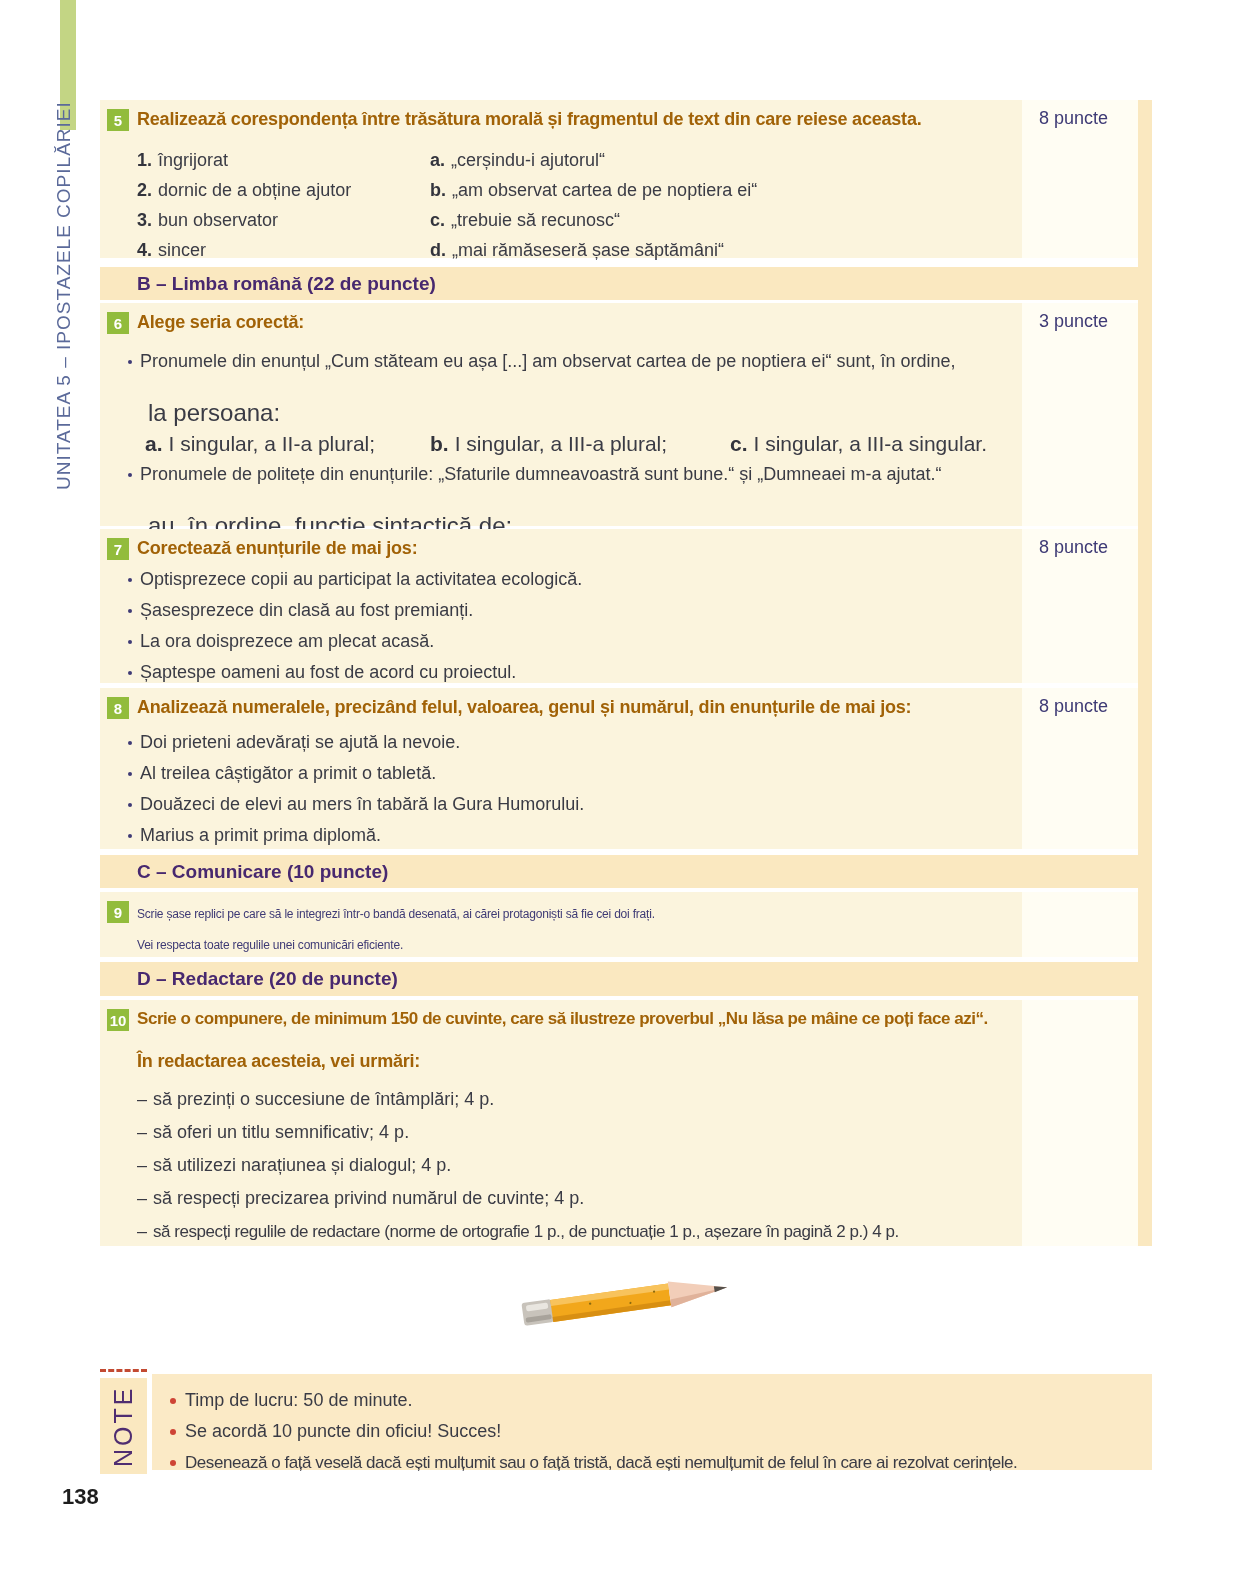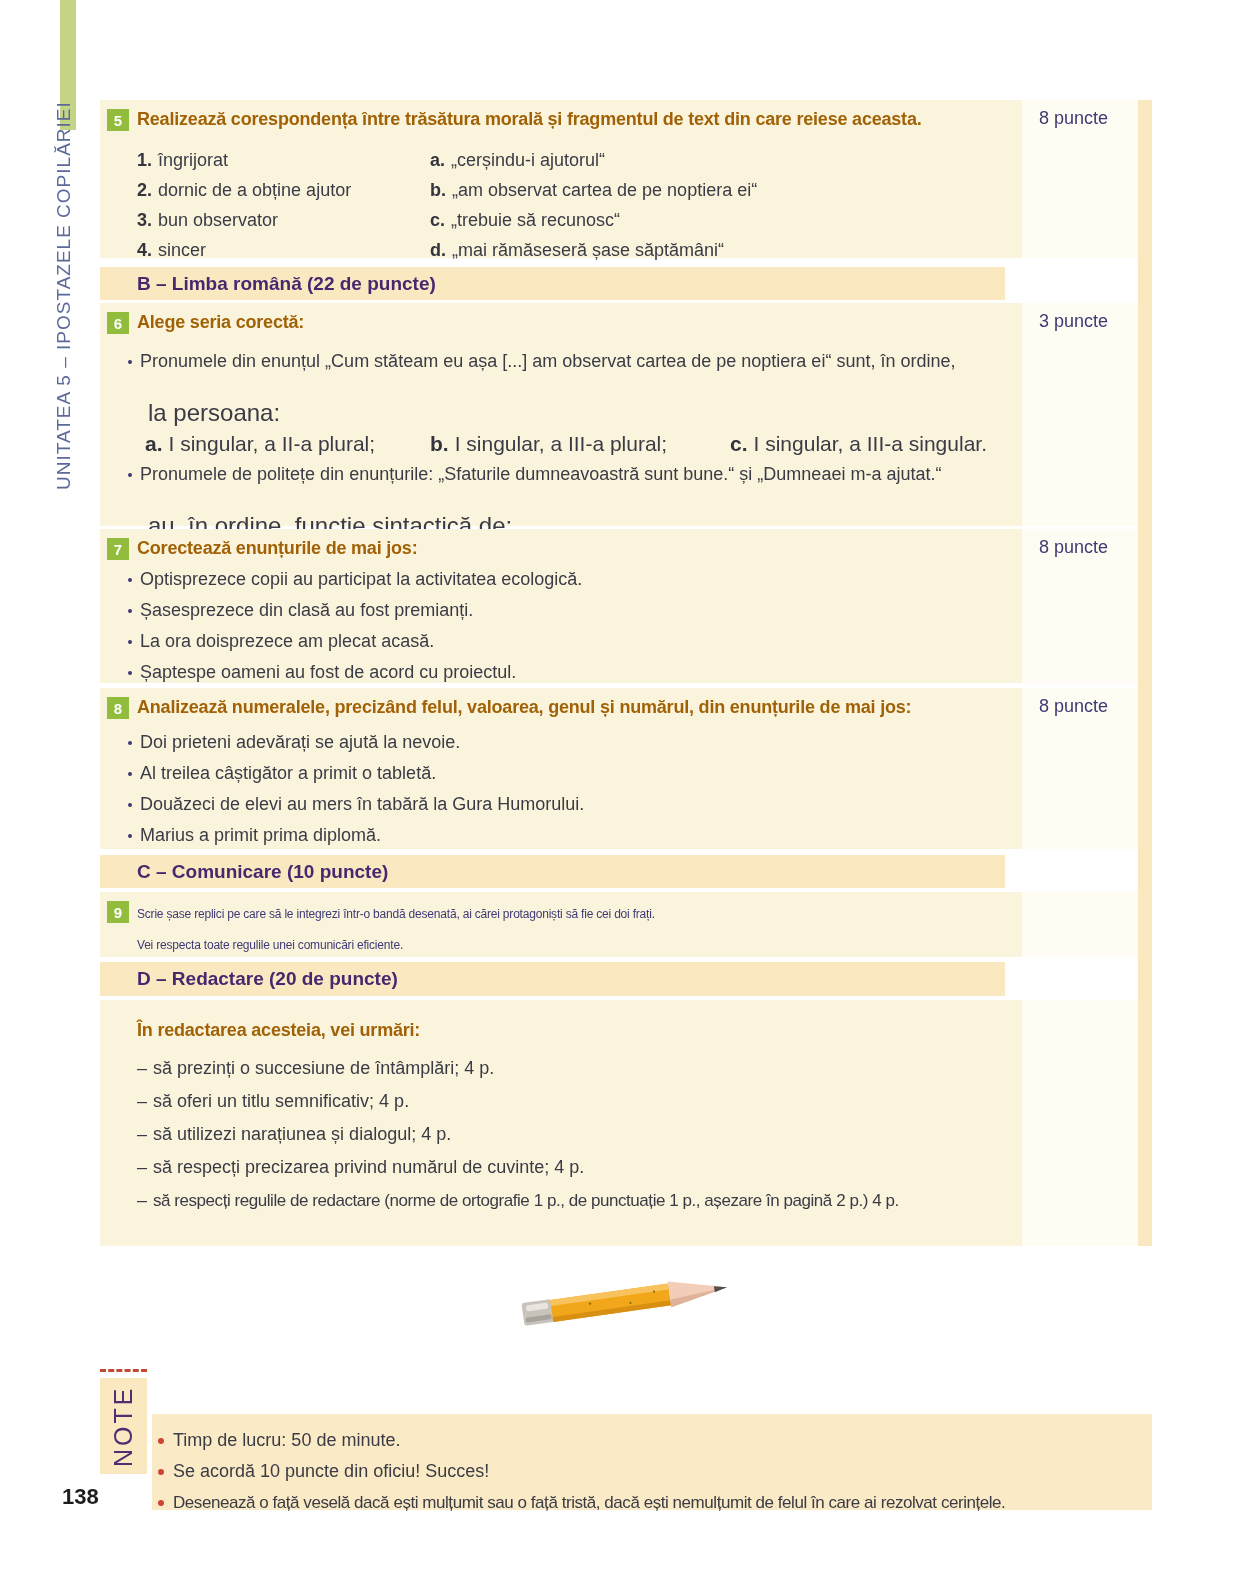--- a/index.html
+++ b/index.html
@@ -15,21 +15,21 @@
     writing-mode:vertical-rl;transform:rotate(180deg);
     font-size:19px;letter-spacing:1px;color:#5b6a9a;white-space:nowrap;line-height:28px;
   }
   
   .content{position:absolute;left:100px;top:100px;width:1052px;}
   .right-strip{position:absolute;left:1138px;top:100px;width:14px;height:1146px;background:#fae8c0;}
   .exrow{display:flex;width:1038px;position:relative;}
   .exrow .main{width:922px;background:#fbf4dd;box-sizing:border-box;position:relative;}
   .exrow .pts{width:116px;background:#fffdf3;box-sizing:border-box;text-align:right;
       padding:8px 30px 0 0;font-size:18px;color:#3e3a75;white-space:nowrap;}
-  .sech{width:905px;background:#fae8c0;box-sizing:border-box;padding-left:37px;
+  .sech{width:1052px;background:#fae8c0;box-sizing:border-box;padding-left:37px;
       font-size:19px;font-weight:700;color:#47286f;display:flex;align-items:center;white-space:nowrap;}
   .prompt-row{display:flex;padding-top:7px;}
   .badge{min-width:22px;height:22px;margin:2px 8px 0 7px;background:#92bc3c;color:#fff;
       font-size:15px;font-weight:700;display:flex;align-items:center;justify-content:center;padding:0 2px;box-sizing:border-box;}
   .prompt{font-size:18px;font-weight:600;color:#a16207;letter-spacing:-0.2px;white-space:nowrap;line-height:24px;}
   .tight{font-size:17px;letter-spacing:-0.45px;}
   .match-row{display:grid;grid-template-columns:293px 1fr;padding-left:37px;line-height:30px;font-size:18px;white-space:nowrap;}
   .match-row b{color:#33343d;margin-right:6px;}
   .bullet-line{display:flex;align-items:baseline;padding-left:28px;line-height:31px;font-size:18px;white-space:nowrap;}
   .bullet-line .dot{width:4px;height:4px;border-radius:50%;background:#3e3a75;margin-right:8px;flex:0 0 auto;align-self:center;}
@@ -38,22 +38,22 @@
   .opts b{color:#33343d;margin-right:6px;}
   .dash-line{padding-left:37px;line-height:33px;font-size:18px;white-space:nowrap;}
   .dash-line .dash{margin-right:6px;}
   .ex9line{font-size:12px;font-weight:400;color:#3e3a75;letter-spacing:-0.2px;white-space:nowrap;line-height:31px;}
   
   .note-dots{position:absolute;left:100px;top:1369px;width:47px;height:0;border-top:3px dashed #c34a32;}
   .note-label-block{position:absolute;left:100px;top:1378px;width:47px;height:96px;background:#fae8c0;}
   .note-label-block span{
     position:absolute;left:0;top:0;width:47px;height:96px;writing-mode:vertical-rl;transform:rotate(180deg);
     font-size:25px;letter-spacing:3px;color:#4f2d71;line-height:47px;text-align:center;}
-  .note-body{position:absolute;left:152px;top:1414px;width:1000px;height:96px;background:#fbeac6;
-    box-sizing:border-box;padding:11px 0 0 6px;}
+  .note-body{position:absolute;left:152px;top:1374px;width:1000px;height:96px;background:#fbeac6;
+    box-sizing:border-box;padding:11px 0 0 18px;}
   .note-item{display:flex;align-items:baseline;line-height:31px;font-size:18px;white-space:nowrap;color:#3a3b45;}
   .note-item .rdot{width:6px;height:6px;border-radius:50%;background:#ce4435;margin-right:9px;flex:0 0 auto;align-self:center;}
   .page-num{position:absolute;left:62px;top:1484px;font-size:22px;font-weight:700;color:#1d1d1d;}
   .pencil{position:absolute;left:510px;top:1258px;}
 </style>
 </head>
 <body>
 
 <div class="green-bar"></div>
 <div class="side-label">UNITATEA 5 – IPOSTAZELE COPILĂRIEI</div>
@@ -187,20 +187,24 @@
       </div>
       <div class="ex9line" style="padding-left:37px;">Vei respecta toate regulile unei comunicări eficiente.</div>
     </div>
     <div class="pts"></div>
   </div>
 
   <div class="sech" style="height:34px;margin-bottom:4px;">D – Redactare (20 de puncte)</div>
 
   <div class="exrow" style="height:246px;">
     <div class="main">
+      <div class="prompt-row">
+        <div class="badge">10</div>
+        <div class="prompt tight">Scrie o compunere, de minimum 150 de cuvinte, care să ilustreze proverbul „Nu lăsa pe mâine ce poți face azi“.</div>
+      </div>
       <div class="prompt" style="padding-left:37px;margin-top:18px;">În redactarea acesteia, vei urmări:</div>
       <div style="margin-top:10px;">
         <div class="dash-line"><span class="dash">–</span><span>să prezinți o succesiune de întâmplări; 4 p.</span></div>
         <div class="dash-line"><span class="dash">–</span><span>să oferi un titlu semnificativ; 4 p.</span></div>
         <div class="dash-line"><span class="dash">–</span><span>să utilizezi narațiunea și dialogul; 4 p.</span></div>
         <div class="dash-line"><span class="dash">–</span><span>să respecți precizarea privind numărul de cuvinte; 4 p.</span></div>
         <div class="dash-line"><span class="dash">–</span><span class="tight">să respecți regulile de redactare (norme de ortografie 1 p., de punctuație 1 p., așezare în pagină 2 p.) 4 p.</span></div>
       </div>
     </div>
     <div class="pts"></div>

